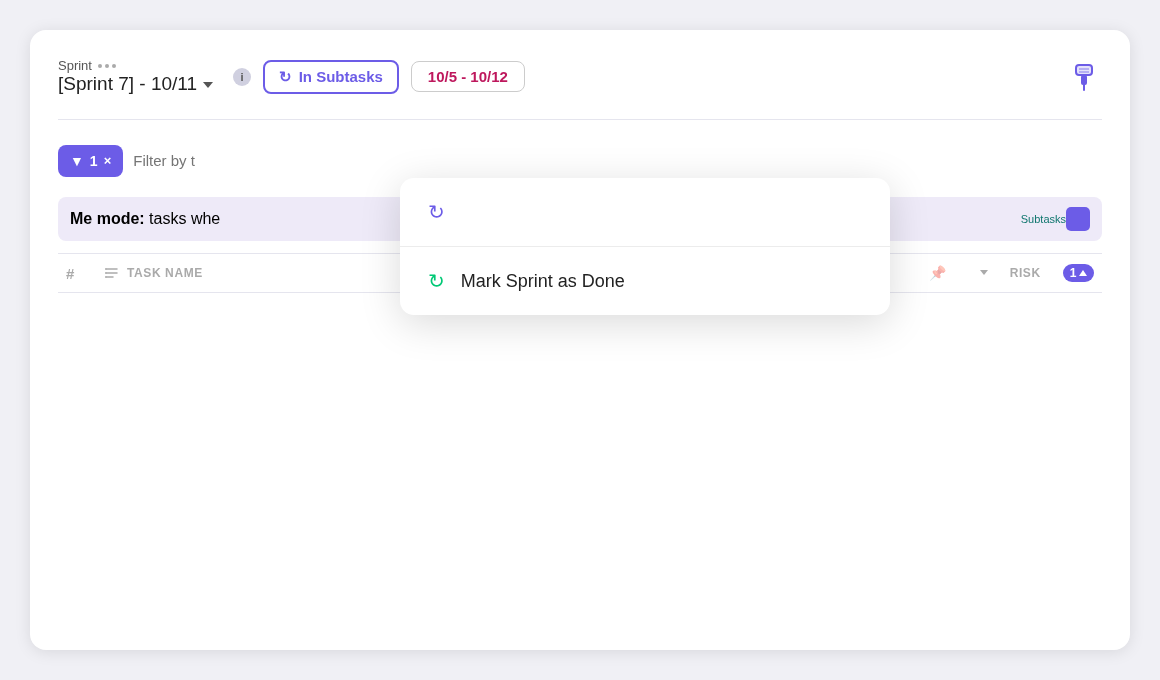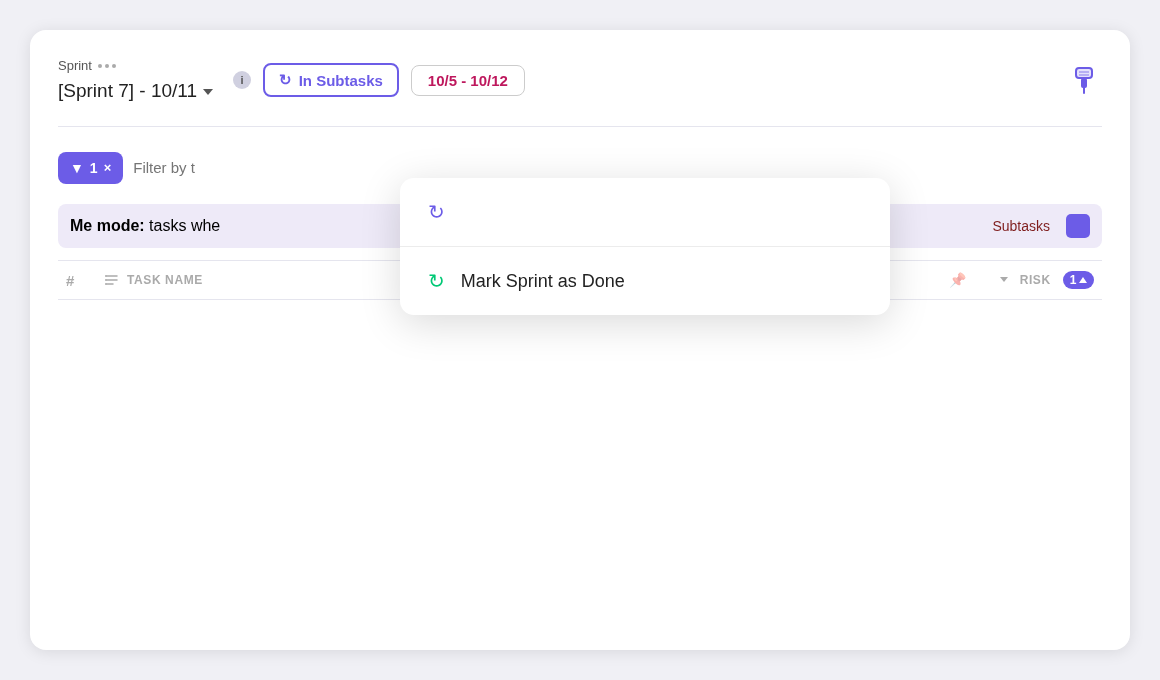--- a/index.html
+++ b/index.html
@@ -25,21 +25,20 @@
       display: flex;
       align-items: center;
       gap: 12px;
       margin-bottom: 24px;
       flex-wrap: wrap;
     }
     .sprint-title-block {
       display: flex;
       flex-direction: column;
       margin-right: 8px;
-      gap: 7px;
     }
     .sprint-label {
       font-size: 13px;
       color: #555;
       display: flex;
       align-items: center;
       gap: 6px;
     }
     .sprint-dots {
       display: flex;
@@ -157,23 +156,23 @@
     }
     .me-mode-right {
       margin-left: auto;
       display: flex;
       align-items: center;
       gap: 10px;
     }
     .subtasks-btn {
       display: flex;
       align-items: center;
-      gap: 16px;
-      font-size: 14px;
-      color: #7f1d1d;
+      gap: 0;
+      font-size: 11px;
+      color: #0f766e;
       font-weight: 500;
     }
     .subtasks-square {
       width: 24px;
       height: 24px;
       background: #6c5ce7;
       border-radius: 5px;
     }
     
     .table-header {
@@ -202,21 +201,21 @@
     }
     .th-pin {
       margin-left: auto;
       margin-right: 24px;
       opacity: 0.4;
       font-size: 14px;
     }
     .th-risk {
       display: flex;
       align-items: center;
-      gap: 12px;
+      gap: 22px;
       font-size: 12px;
       color: #aaa;
       font-weight: 700;
     }
     .risk-badge {
       background: #6c5ce7;
       color: #fff;
       border-radius: 12px;
       padding: 2px 7px;
       font-size: 12px;

